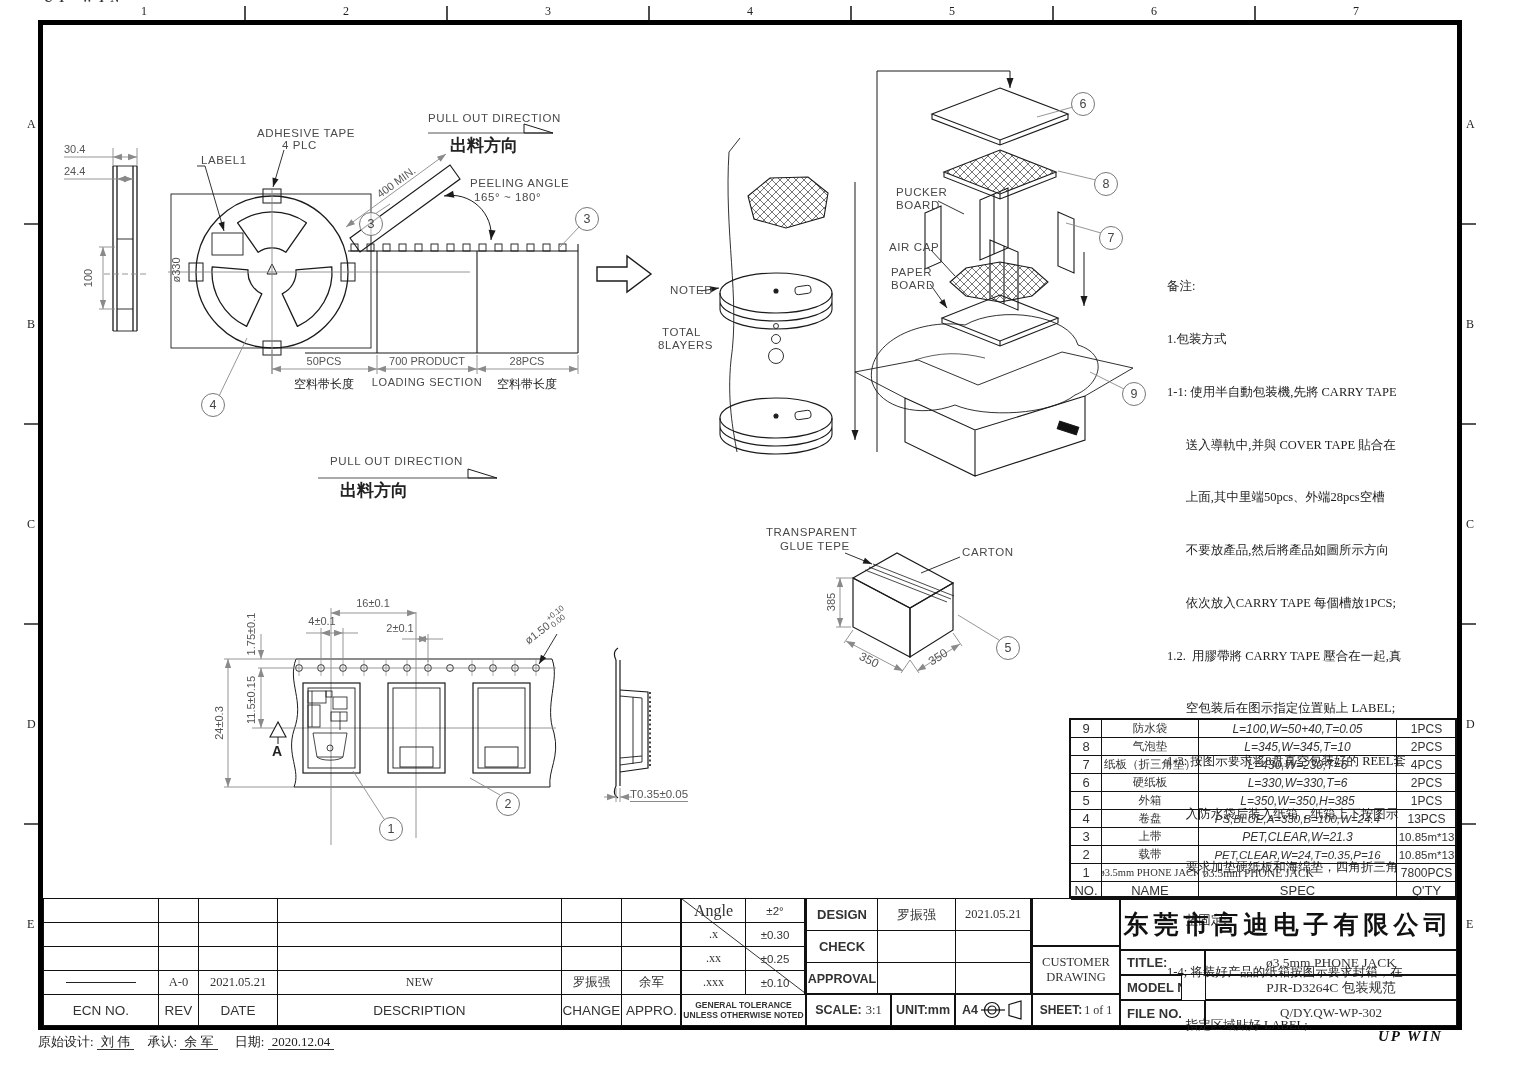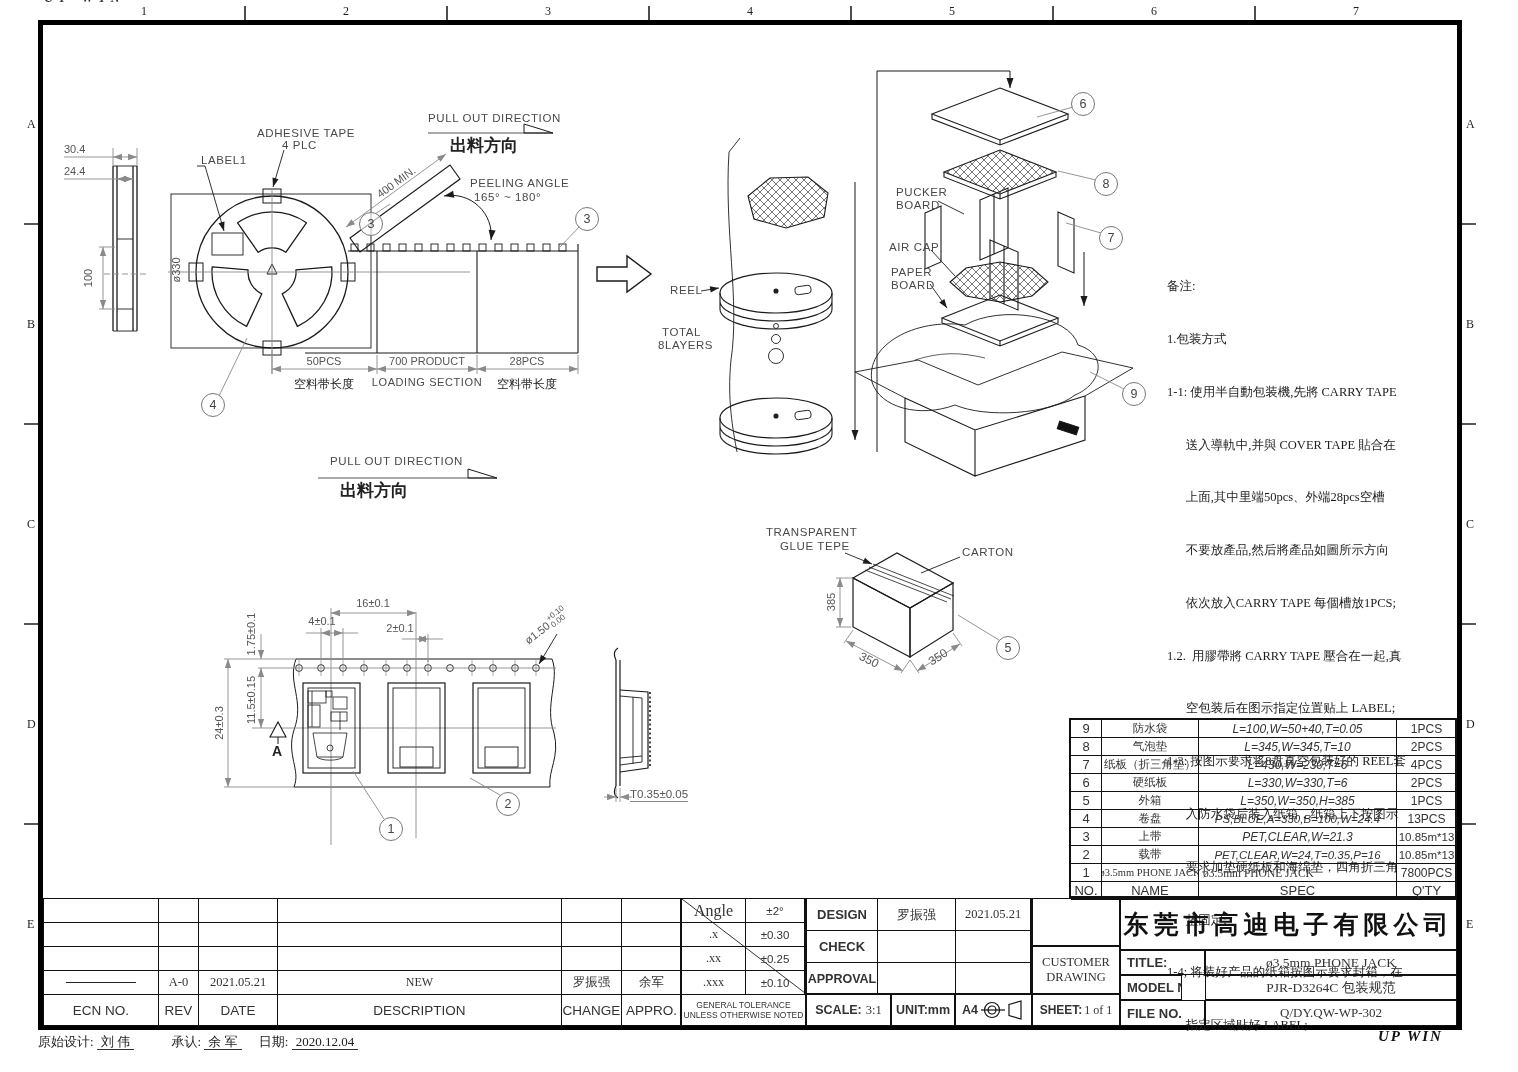--- a/index.html
+++ b/index.html
@@ -308,21 +308,21 @@
 <div class="vrot" style="left:176px;top:270px">ø330</div>
 <div class="dim" style="left:396px;top:182px;transform:translate(-50%,-50%) rotate(-36deg)">400 MIN.</div>
 
 <div class="dim ctr" style="left:324px;top:355px">50PCS</div>
 <div class="abs cn ctr" style="left:324px;top:376px;font-size:12px">空料带长度</div>
 <div class="dim ctr" style="left:427px;top:355px">700 PRODUCT</div>
 <div class="lab ctr" style="left:427px;top:376px;font-size:11px">LOADING SECTION</div>
 <div class="dim ctr" style="left:527px;top:355px">28PCS</div>
 <div class="abs cn ctr" style="left:527px;top:376px;font-size:12px">空料带长度</div>
 
-<div class="lab" style="left:670px;top:284px">REEL</div>
+<div class="lab" style="left:670px;top:284px">NOTED</div>
 <div class="lab" style="left:662px;top:326px">TOTAL</div>
 <div class="lab" style="left:658px;top:339px">8LAYERS</div>
 <div class="lab" style="left:896px;top:186px">PUCKER</div>
 <div class="lab" style="left:896px;top:199px">BOARD</div>
 <div class="lab" style="left:889px;top:241px">AIR CAP</div>
 <div class="lab" style="left:891px;top:266px">PAPER</div>
 <div class="lab" style="left:891px;top:279px">BOARD</div>
 
 <div class="lab" style="left:766px;top:526px">TRANSPARENT</div>
 <div class="lab" style="left:780px;top:540px">GLUE TEPE</div>
@@ -465,21 +465,21 @@
 <div class="grid" style="left:681px;top:898px;width:125px;height:97px;grid-template-columns:64px 59px;grid-auto-rows:24px">
   <div class="ser" style="font-size:16px">Angle</div>
   <div style="font-size:11.5px">±2°</div>
   <div class="ser" style="font-size:12px">.x</div>
   <div style="font-size:11.5px">±0.30</div>
   <div class="ser" style="font-size:12px">.xx</div>
   <div style="font-size:11.5px">±0.25</div>
   <div class="ser" style="font-size:12px">.xxx</div>
   <div style="font-size:11.5px">±0.10</div>
 </div>
-<div class="cell" style="left:681px;top:994px;width:125px;height:32px;flex-direction:column;font-size:8.5px;font-weight:normal;line-height:10px">
+<div class="cell" style="left:681px;top:994px;width:125px;height:32px;flex-direction:column;font-size:8.5px;font-weight:bold;line-height:10px">
   <span>GENERAL TOLERANCE</span>
   <span>UNLESS OTHERWISE NOTED</span>
 </div>
 
 <div class="grid" style="left:806px;top:898px;width:226px;height:96px;grid-template-columns:71px 78px 75px;grid-auto-rows:32px">
   <div class="b" style="font-size:13px">DESIGN</div>
   <div class="ser" style="font-size:13px">罗振强</div>
   <div class="ser" style="font-size:12.5px">2021.05.21</div>
   <div class="b" style="font-size:13px">CHECK</div>
   <div></div>
@@ -518,18 +518,18 @@
 <div class="cell b" style="left:1120px;top:950px;width:85px;height:25px;justify-content:flex-start;padding-left:6px;font-size:13px">TITLE:</div>
 <div class="cell ser" style="left:1205px;top:950px;width:252px;height:25px;font-size:13.5px">ø3.5mm PHONE JACK</div>
 <div class="cell b" style="left:1120px;top:975px;width:62px;height:25px;justify-content:flex-start;padding-left:6px;font-size:13px">MODEL NO.</div>
 <div class="cell ser" style="left:1205px;top:975px;width:252px;height:25px;font-size:13.5px">PJR-D3264C 包装规范</div>
 <div class="cell b" style="left:1120px;top:1000px;width:85px;height:26px;justify-content:flex-start;padding-left:6px;font-size:13px">FILE NO.</div>
 <div class="cell ser" style="left:1205px;top:1000px;width:252px;height:26px;font-size:13px">Q/DY.QW-WP-302</div>
 
 <div class="abs cn" style="left:38px;top:1033px;font-size:13px">
   <span>原始设计:</span>
   <span class="u">刘 伟</span>
-  <span style="margin-left:34px">承认:</span>
+  <span style="margin-left:10px">承认:</span>
   <span class="u">余 军</span>
   <span style="margin-left:14px">日期:</span>
   <span class="u">2020.12.04</span>
 </div>
 <div class="abs ser b it" style="left:1378px;top:1028px;font-size:15px;letter-spacing:2px;color:#111">UP WIN</div>
 
 </body></html>

